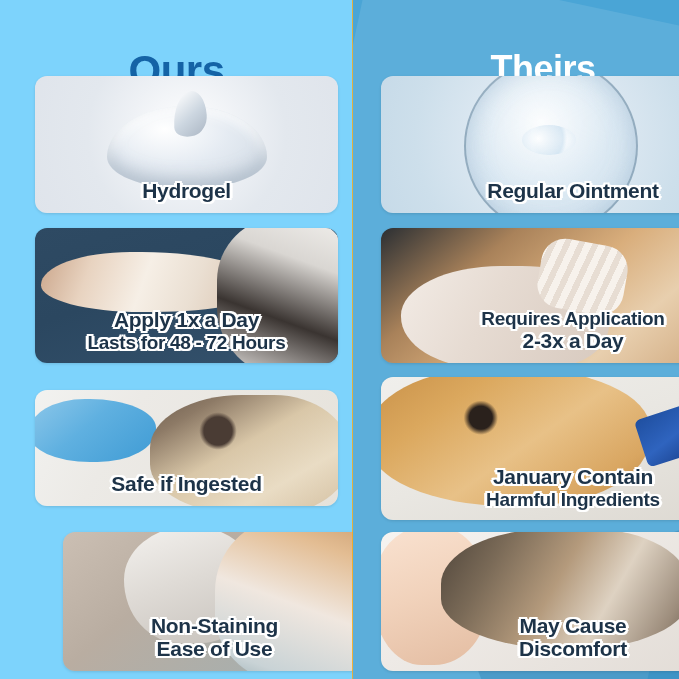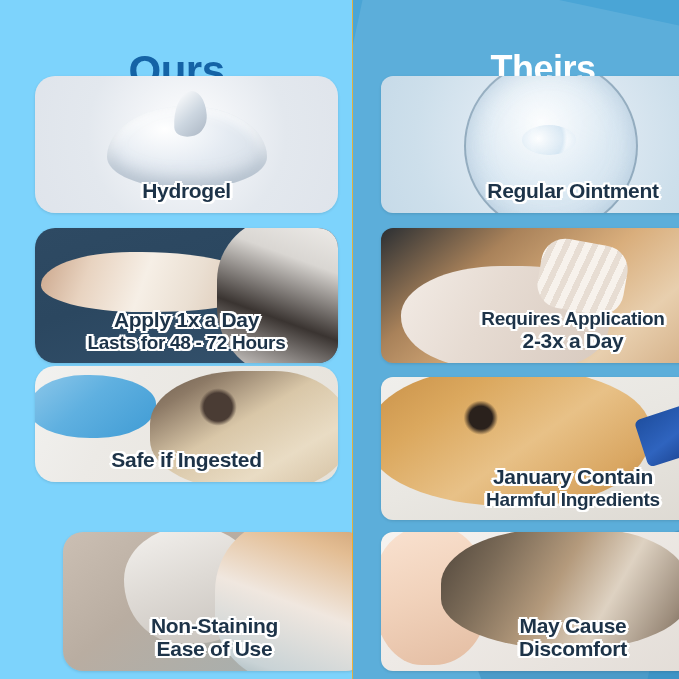--- a/index.html
+++ b/index.html
@@ -95,24 +95,24 @@
   .card {
     position: absolute;
     border-radius: 12px;
     overflow: hidden;
     display: flex;
     align-items: flex-end;
     justify-content: center;
     box-shadow: 0 1px 3px rgba(0,0,0,0.12);
   }
   
-  .panel-ours .card { left: 35px; width: 303px; border-radius: 20px; }
+  .panel-ours .card { left: 35px; width: 303px; }
   .panel-ours .card.r1 { top: 76px;  height: 137px; }
   .panel-ours .card.r2 { top: 228px; height: 135px; }
-  .panel-ours .card.r3 { top: 366px; height: 116px; }
+  .panel-ours .card.r3 { top: 390px; height: 116px; }
   .panel-ours .card.r4 { top: 532px; height: 139px; margin-left: 28px; }
   
   .panel-theirs .card { left: 28px; width: 288px; padding-left: 48px; }
   .panel-theirs .card.r1 { top: 76px;  height: 137px; }
   .panel-theirs .card.r2 { top: 228px; height: 135px; }
   .panel-theirs .card.r3 { top: 377px; height: 143px; }
   .panel-theirs .card.r4 { top: 532px; height: 139px; }
 
   .card-art {
     position: absolute;

